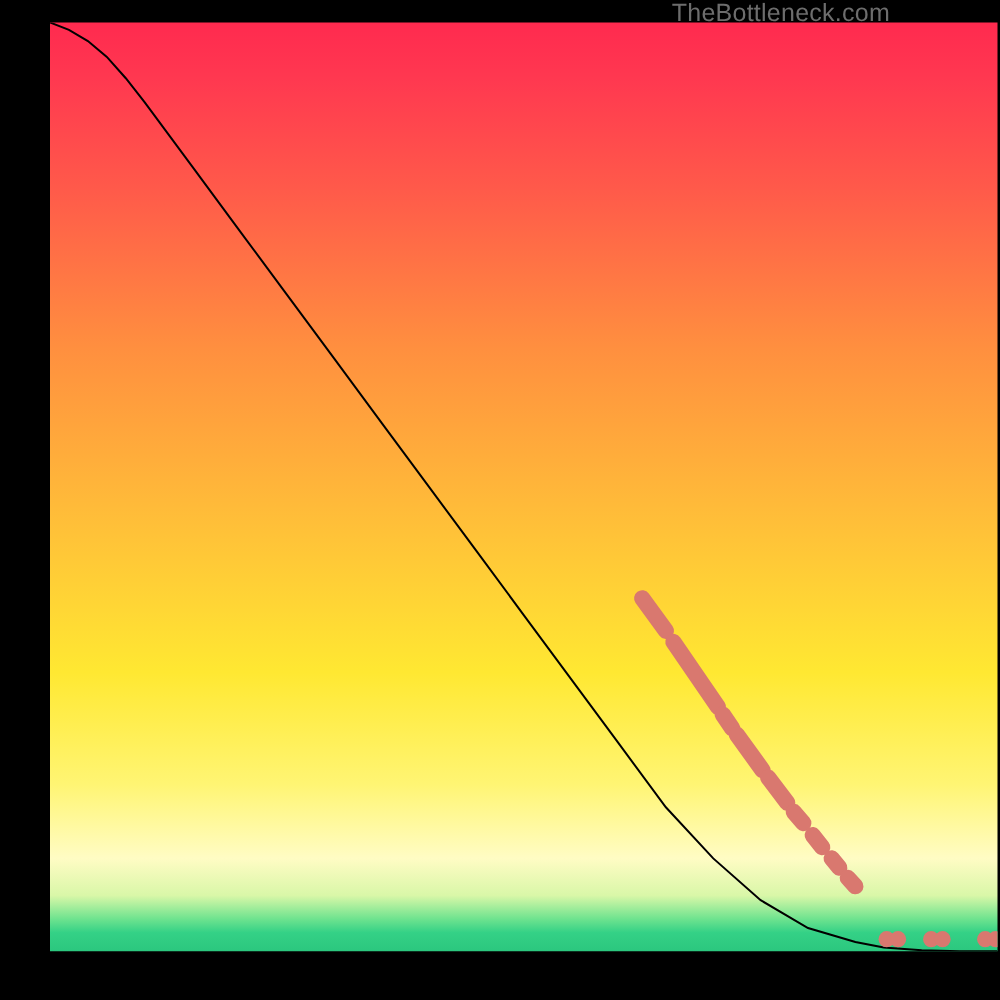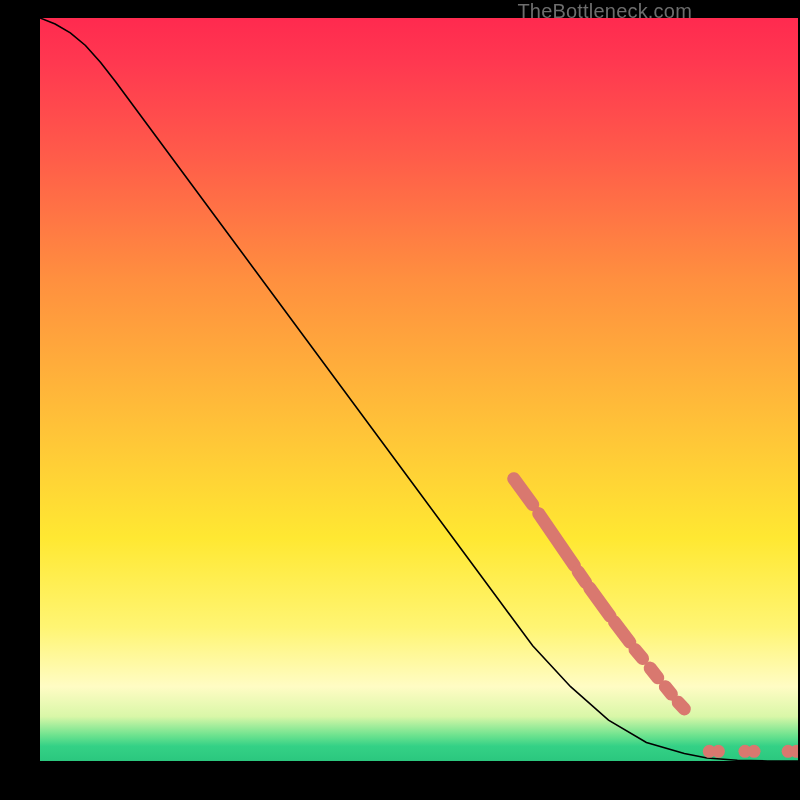--- a/index.html
+++ b/index.html
@@ -9,20 +9,21 @@
     height: 800px;
     background: #000;
     overflow: hidden;
     font-family: Arial, Helvetica, sans-serif;
   }
   .stage {
     position: relative;
     width: 696px;
     height: 800px;
     background: #000;
+    padding-left: 20px;
   }
   .plot {
     position: absolute;
     left: 40px;
     top: 18px;
     width: 758px;
     height: 743px;
   }
   .gradient {
     position: absolute;

